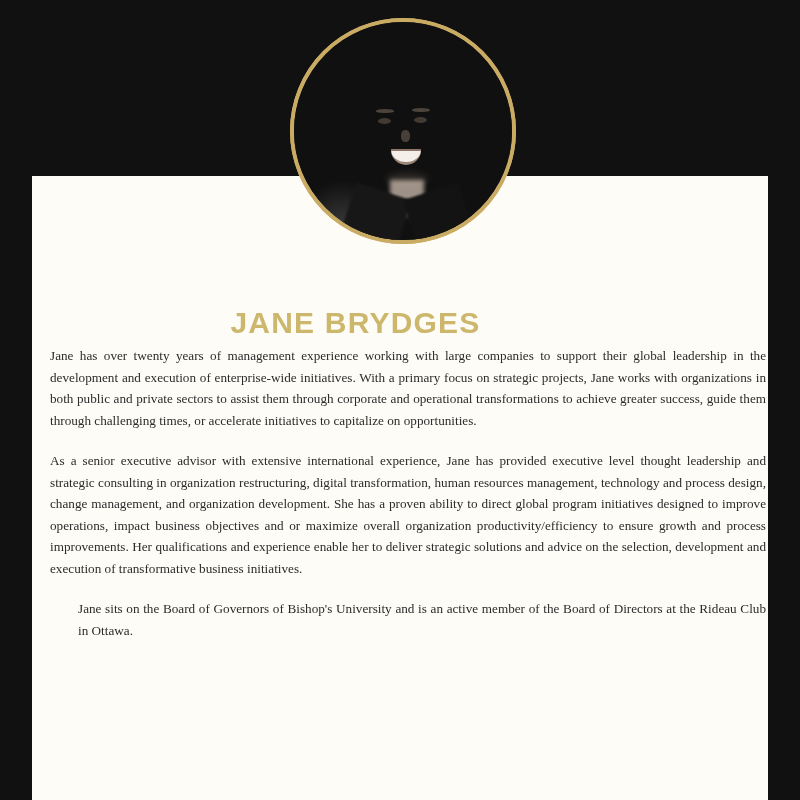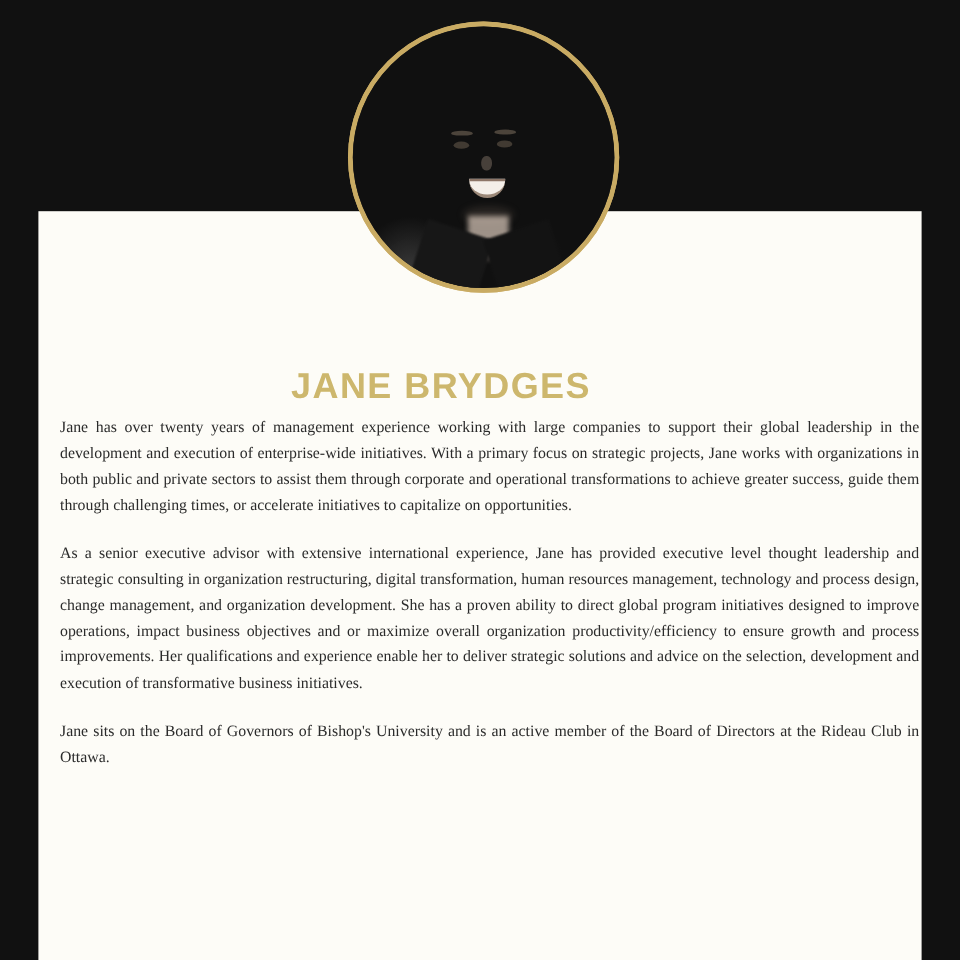--- a/index.html
+++ b/index.html
@@ -154,40 +154,40 @@
     position: absolute;
     left: 0;
     top: 286px;
     width: 711px;
     text-align: center;
     color: #cdb76d;
     font-size: 30px;
     font-weight: bold;
     letter-spacing: 1.2px;
     font-family: "Liberation Sans", sans-serif;
-    padding-left: 12px;
   }
 
   
   #bio {
     position: absolute;
     left: 50px;
     top: 345px;
     width: 716px;
     color: #2b2b2b;
     font-size: 13.2px;
     line-height: 21.5px;
     text-align: justify;
     font-family: Liberation Serif, serif;
   }
   #bio p {
     margin: 0 0 19px 0;
   }
   #bio p:last-child {
     margin-bottom: 0;
+    margin-left: 28px;
   }
 </style>
 </head>
 <body>
 
 <div id="page">
 
   <div id="card"></div>
 
   <div id="portrait-wrap">

